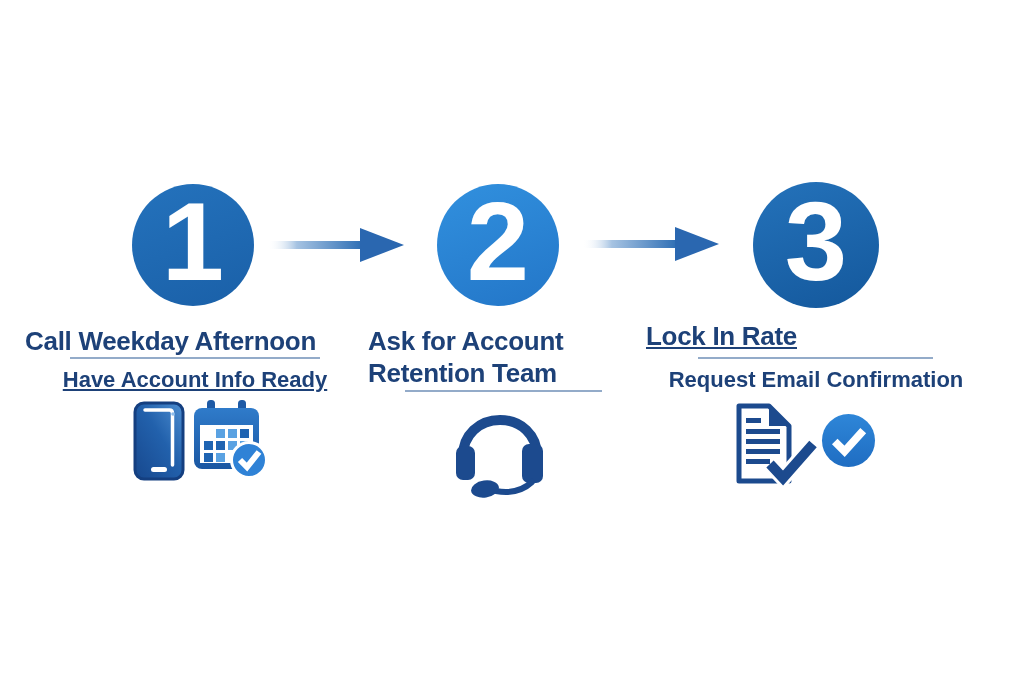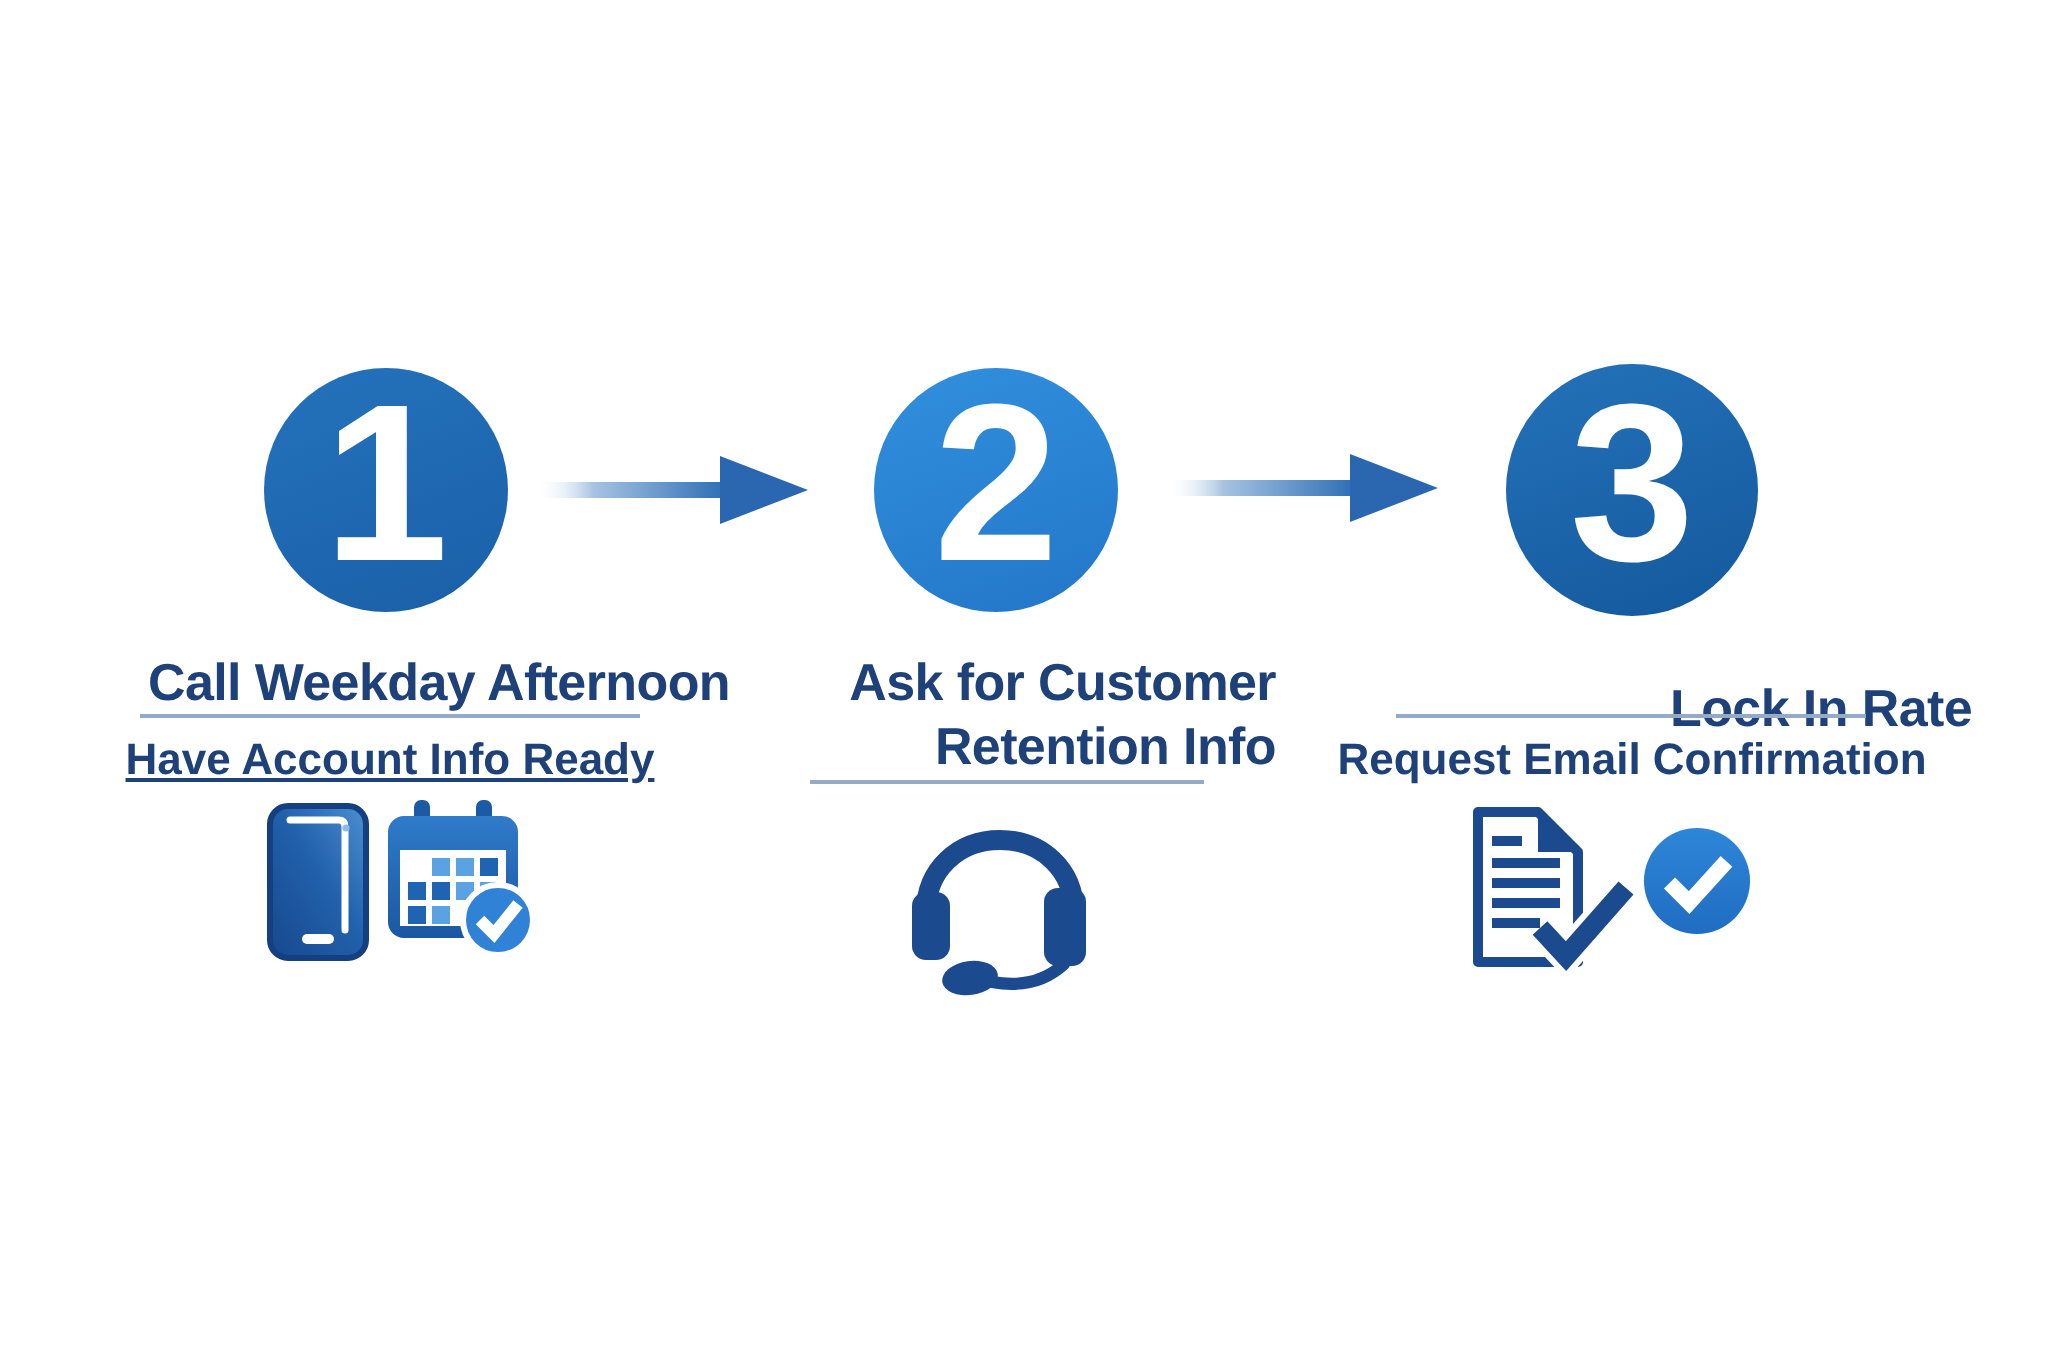--- a/index.html
+++ b/index.html
@@ -18,25 +18,25 @@
         background:linear-gradient(160deg,#2472bc 0%,#1a60a8 100%); }
   .c2 { left:437px; top:184px; width:122px; height:122px;
         background:linear-gradient(160deg,#3190de 0%,#2376c8 100%); }
   .c3 { left:753px; top:182px; width:126px; height:126px;
         background:linear-gradient(160deg,#2472ba 0%,#14589c 100%); }
   .circle span { transform:translateY(-3px); }
 
   
   .title {
     position:absolute; margin:0; font-weight:bold; font-size:26px;
-    line-height:32px; color:#1d4178; text-align:right; letter-spacing:-0.3px;
+    line-height:32px; color:#1d4178; text-align:left; letter-spacing:-0.3px;
   }
   .t1 { left:25px;  top:325px; width:340px; }
   .t2 { left:368px; top:325px; width:270px; }
-  .t3 { left:646px; top:338px; width:340px; }
+  .t3 { left:646px; top:320px; width:340px;text-decoration:underline; }
 
   .divider { position:absolute; height:2px; background:#93abc9; }
   .d1 { left:70px;  top:357px; width:250px; }
   .d2 { left:405px; top:390px; width:197px; }
   .d3 { left:698px; top:357px; width:235px; }
 
   .subtitle {
     position:absolute; margin:0; font-weight:bold; font-size:22px;
     color:#1d4178; text-align:center;
   }
@@ -116,21 +116,21 @@
   </svg>
 
   <svg class="abs a1" viewBox="0 0 136 36">
     <rect x="0" y="14" width="96" height="8" fill="url(#arrowGrad)"></rect>
     <polygon points="92,1 136,18 92,35" fill="#2a67b0"></polygon>
   </svg>
 
   <div class="circle c2">
     <span>2</span>
   </div>
-  <h2 class="title t2">Ask for Customer Retention Info</h2>
+  <h2 class="title t2">Ask for Account Retention Team</h2>
   <div class="divider d2"></div>
   <p class="subtitle s2"></p>
 
   <svg class="abs headset" viewBox="0 0 96 96">
     <path d="M11 58 V54 C11 33 27 18 48 18 C69 18 85 33 85 54 V58" fill="none" stroke="#1c4a8e" stroke-width="10" stroke-linecap="round"></path>
     <rect x="4" y="44" width="19" height="34" rx="7" fill="#1c4a8e"></rect>
     <rect x="70" y="42" width="21" height="39" rx="7" fill="#1c4a8e"></rect>
     <path d="M80 80 Q66 93 44 89" fill="none" stroke="#1c4a8e" stroke-width="6" stroke-linecap="round"></path>
     <ellipse cx="33" cy="87" rx="14" ry="8.5" fill="#1c4a8e" transform="rotate(-8 33 87)"></ellipse>
   </svg>

